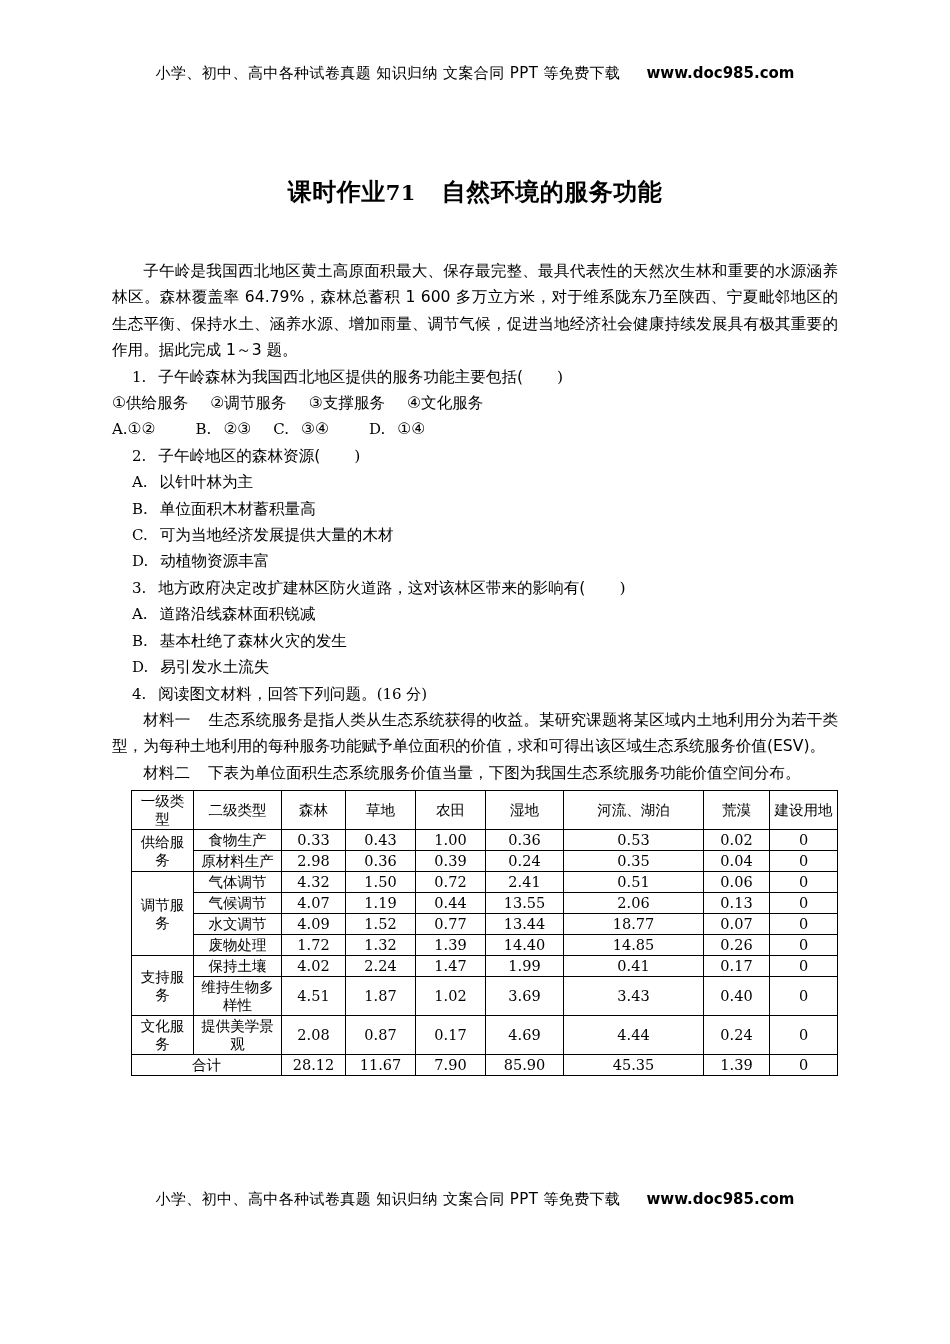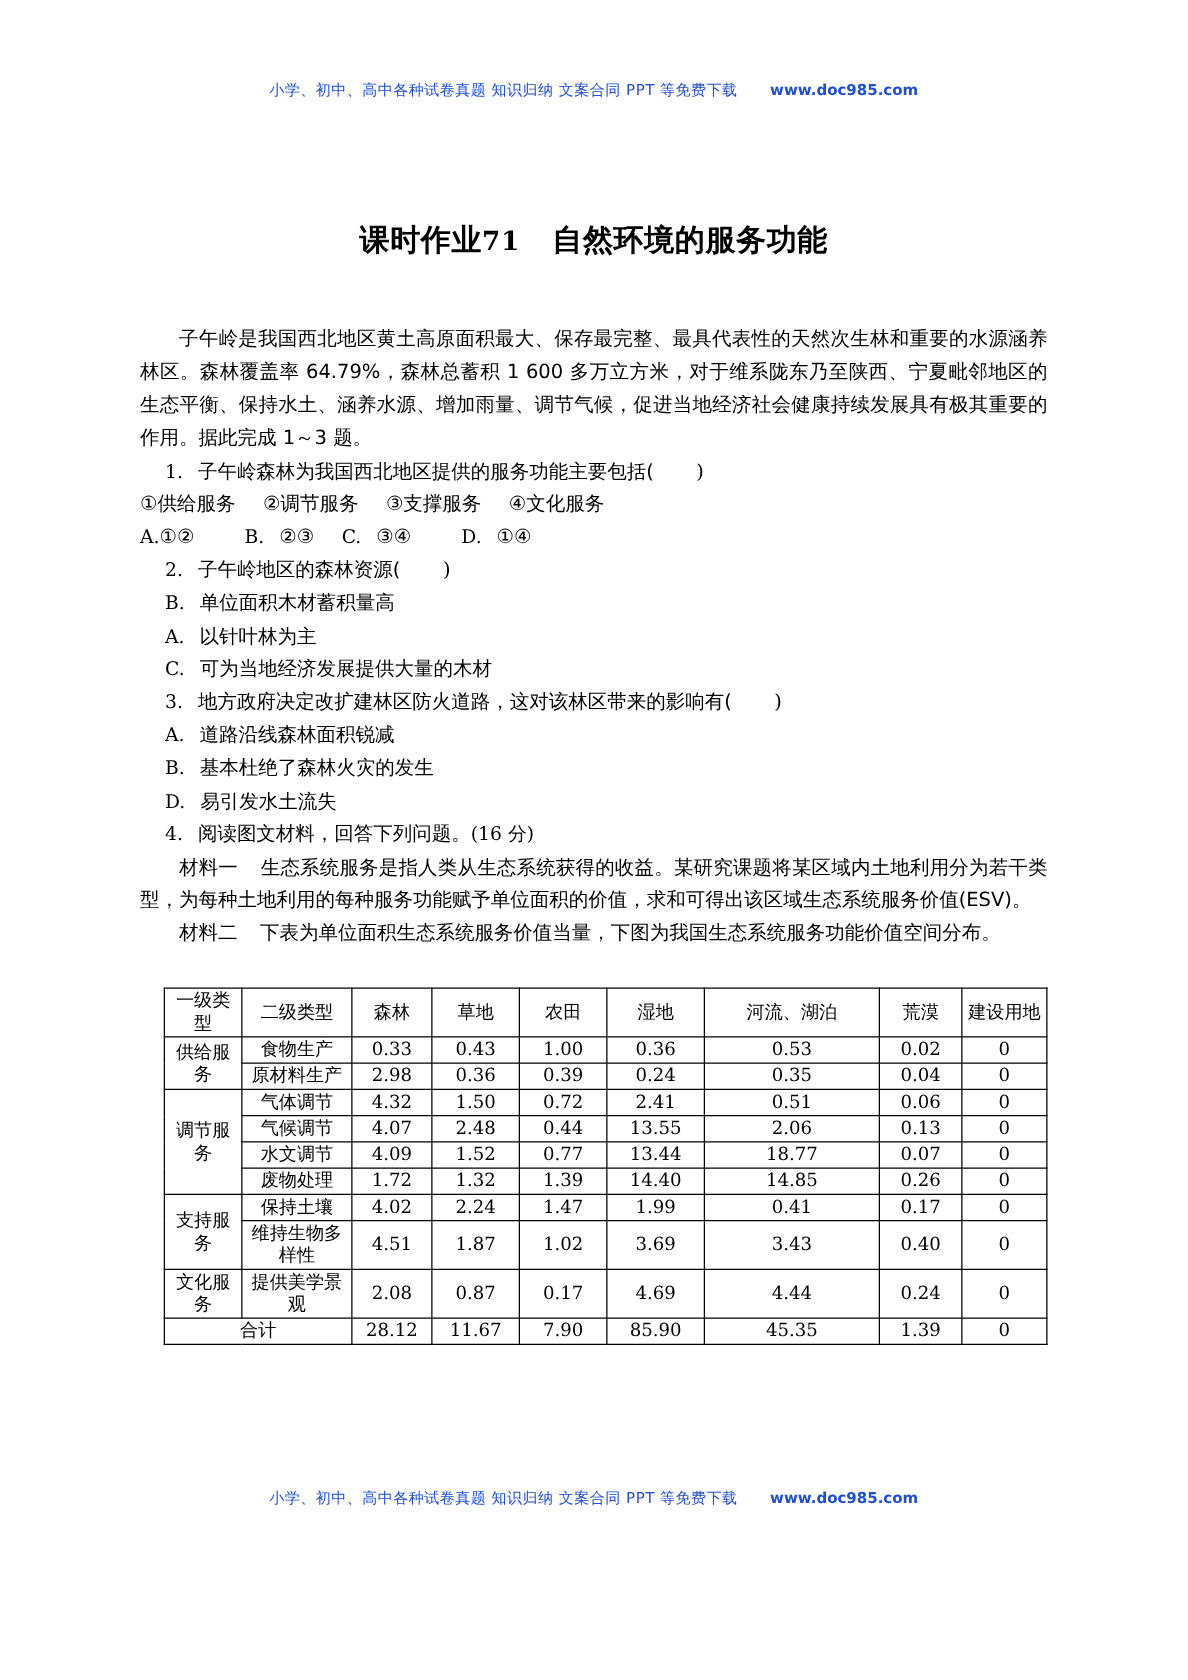--- a/index.html
+++ b/index.html
@@ -23,22 +23,22 @@
     box-sizing: border-box;
   }
 
   
   .watermark {
     position: absolute;
     left: 0;
     width: 950px;
     text-align: center;
     font-family: "DejaVu Sans", "Liberation Sans", sans-serif;
-    font-size: 12px;
-    color: #1d4ed8;
+    font-size: 15px;
+    color: #000000;
     letter-spacing: 0.4px;
     white-space: nowrap;
   }
   .watermark .wm-url {
     font-family: "DejaVu Sans", "Liberation Sans", sans-serif;
     font-weight: bold;
     margin-left: 26px;
     letter-spacing: 0;
   }
   .watermark-top { top: 64px; }
@@ -161,27 +161,30 @@
       <span>①供给服务</span><span class="opt-gap-m"></span><span>②调节服务</span><span class="opt-gap-m"></span><span>③支撑服务</span><span class="opt-gap-m"></span><span>④文化服务</span>
     </div>
     <div class="line">
       <span class="num">A.</span><span>①②</span><span class="opt-gap-l"></span><span class="num">B.</span><span class="opt-gap-s"></span><span>②③</span><span class="opt-gap-m"></span><span class="num">C.</span><span class="opt-gap-s"></span><span>③④</span><span class="opt-gap-l"></span><span class="num">D.</span><span class="opt-gap-s"></span><span>①④</span>
     </div>
 
     <div class="line pad-left">
       <span class="num">2.</span><span class="opt-gap-s"></span><span>子午岭地区的森林资源(</span><span class="blank"></span><span class="paren">)</span>
     </div>
     <div class="line pad-left">
+      <span class="num">A.</span><span class="opt-gap-s"></span><span>以针叶林为主</span>
+    </div>
+    <div class="line pad-left">
       <span class="num">B.</span><span class="opt-gap-s"></span><span>单位面积木材蓄积量高</span>
     </div>
     <div class="line pad-left">
-      <span class="num">A.</span><span class="opt-gap-s"></span><span>以针叶林为主</span>
-    </div>
-    <div class="line pad-left">
       <span class="num">C.</span><span class="opt-gap-s"></span><span>可为当地经济发展提供大量的木材</span>
+    </div>
+    <div class="line pad-left">
+      <span class="num">D.</span><span class="opt-gap-s"></span><span>动植物资源丰富</span>
     </div>
 
     <div class="line pad-left">
       <span class="num">3.</span><span class="opt-gap-s"></span><span>地方政府决定改扩建林区防火道路，这对该林区带来的影响有(</span><span class="blank"></span><span class="paren">)</span>
     </div>
     <div class="line pad-left">
       <span class="num">A.</span><span class="opt-gap-s"></span><span>道路沿线森林面积锐减</span>
     </div>
     <div class="line pad-left">
       <span class="num">B.</span><span class="opt-gap-s"></span><span>基本杜绝了森林火灾的发生</span>
@@ -255,21 +258,21 @@
             <td class="numcell">1.50</td>
             <td class="numcell">0.72</td>
             <td class="numcell">2.41</td>
             <td class="numcell">0.51</td>
             <td class="numcell">0.06</td>
             <td class="numcell">0</td>
           </tr>
           <tr>
             <td class="cat">气候调节</td>
             <td class="numcell">4.07</td>
-            <td class="numcell">2.48</td>
+            <td class="numcell">1.19</td>
             <td class="numcell">0.44</td>
             <td class="numcell">13.55</td>
             <td class="numcell">2.06</td>
             <td class="numcell">0.13</td>
             <td class="numcell">0</td>
           </tr>
           <tr>
             <td class="cat">水文调节</td>
             <td class="numcell">4.09</td>
             <td class="numcell">1.52</td>

